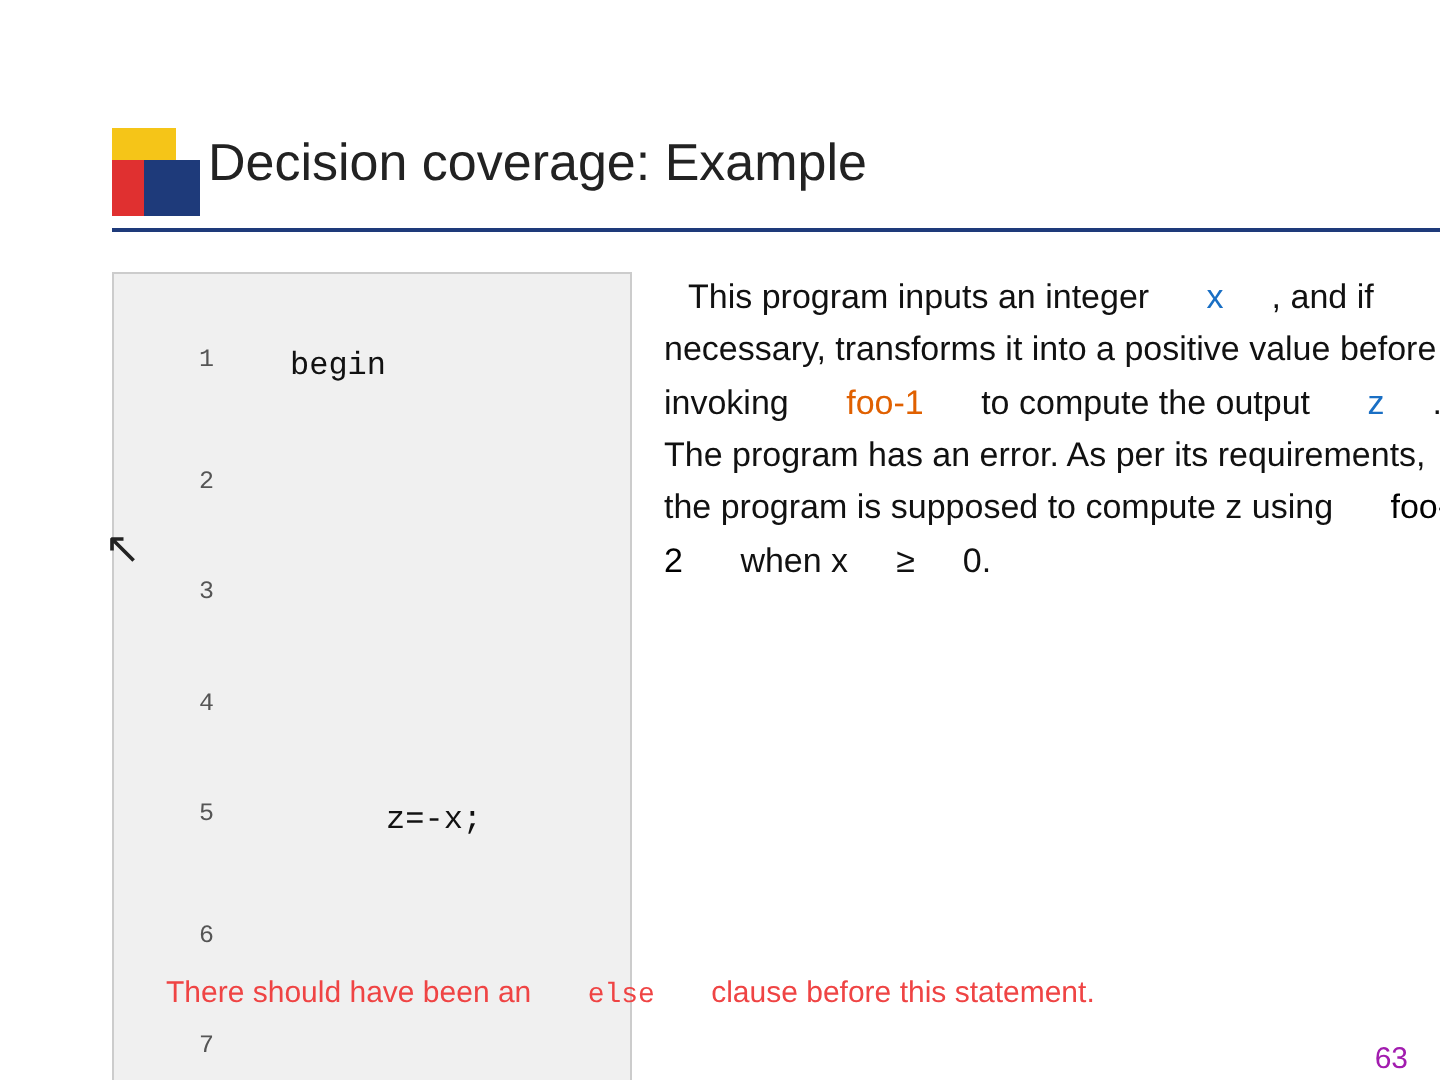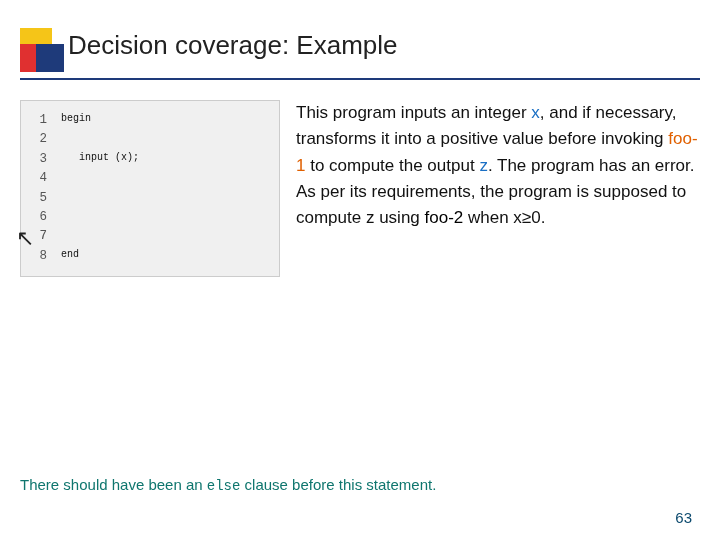--- a/index.html
+++ b/index.html
@@ -1,15 +1,15 @@
 <!DOCTYPE html>
 <html><head>
   <meta charset="utf-8">
   <style>
-    * { margin: 0; padding: 0; box-sizing: border-box; }
+    * { margin: 12px; padding: 0; box-sizing: border-box; }
 
     body {
       width: 720px;
       height: 540px;
       background: #fff;
       font-family: Arial, sans-serif;
       overflow: hidden;
       position: relative;
     }
 
@@ -86,21 +86,21 @@
 
     .line-num {
       color: #555;
       min-width: 14px;
       text-align: right;
       font-size: 12.5px;
     }
 
     .line-code {
       white-space: pre;
-      font-size: 10px;
+      font-size: 16px;
     }
 
     .bold-code {
       font-weight: bold;
     }
 
     
     .arrow {
       position: absolute;
       top: 226px;
@@ -123,37 +123,37 @@
 
     .highlight-x { color: #1a6fc4; }
     .highlight-foo1 { color: #e06000; }
     .highlight-z { color: #1a6fc4; }
     .highlight-foo2 { color: #000000; text-align: center; }
 
     
     .bottom-note {
       position: absolute;
       bottom: 46px;
-      left: 20px;
+      left: 35px;
       font-size: 15px;
-      color: #0f766e;
+      color: #ef4444;
     }
 
     .bottom-note .code-inline {
       font-family: 'Courier New', monospace;
       font-size: 14px;
     }
 
     
     .page-num {
       position: absolute;
       bottom: 14px;
       right: 28px;
       font-size: 15px;
-      color: #0c4a6e;
+      color: #a21caf;
     }
   </style>
 </head>
 <body>
 
 <div class="color-block-yellow"></div>
 <div class="color-block-red"></div>
 <div class="color-block-blue"></div>
 
 <h1 class="title">Decision coverage: Example</h1>
@@ -163,27 +163,27 @@
 <div class="code-area">
   <div class="code-line">
     <span class="line-num">1</span>
     <span class="line-code">begin</span>
   </div>
   <div class="code-line">
     <span class="line-num">2</span>
   </div>
   <div class="code-line">
     <span class="line-num">3</span>
-    <span class="line-code">   input (x);</span>
   </div>
   <div class="code-line">
     <span class="line-num">4</span>
   </div>
   <div class="code-line">
     <span class="line-num">5</span>
+    <span class="line-code">     z=-x;</span>
   </div>
   <div class="code-line">
     <span class="line-num">6</span>
   </div>
   <div class="code-line">
     <span class="line-num">7</span>
   </div>
   <div class="code-line">
     <span class="line-num">8</span>
     <span class="line-code">end</span>

